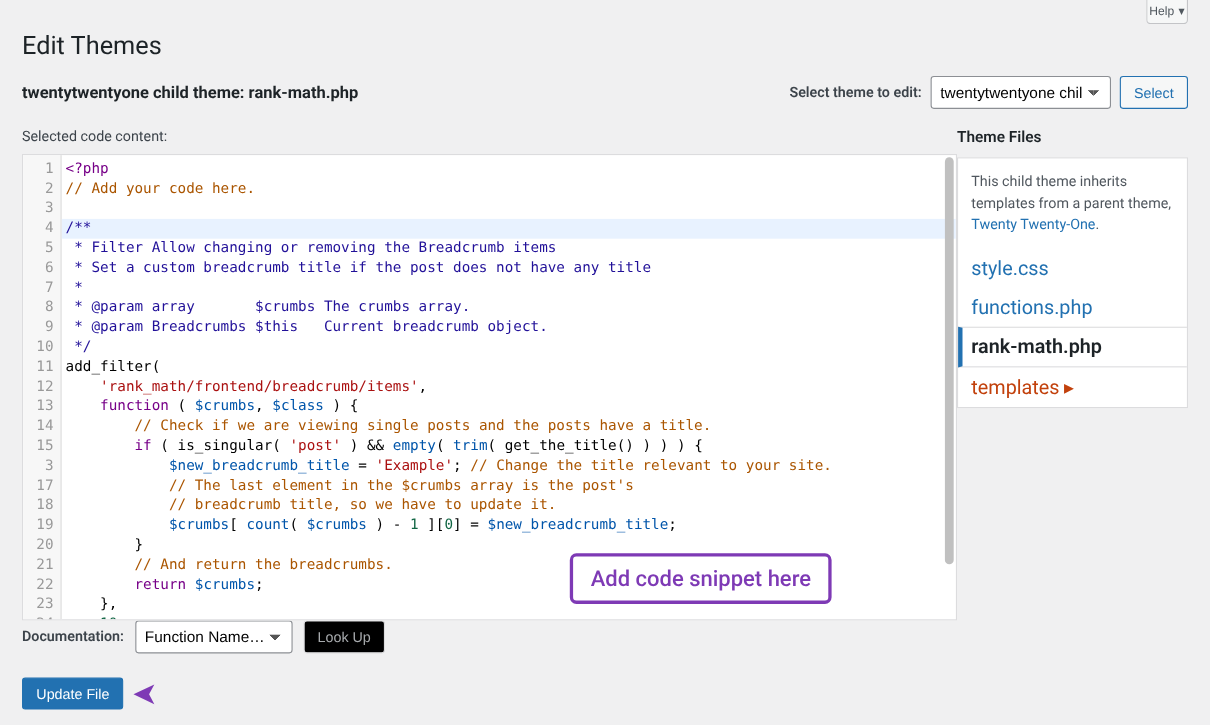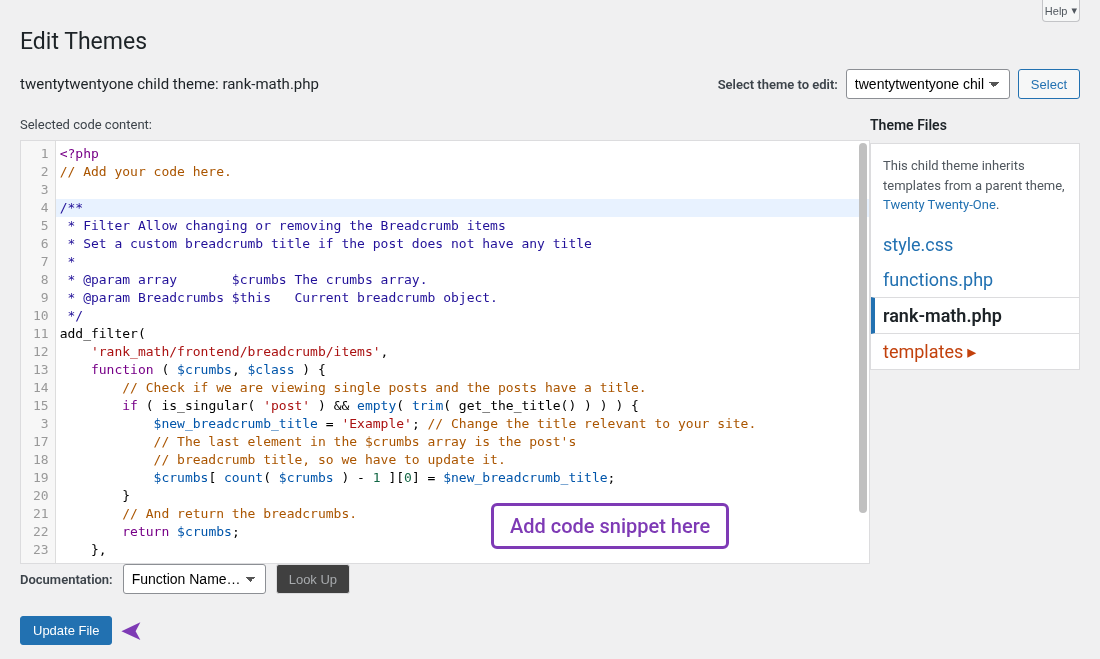--- a/index.html
+++ b/index.html
@@ -2,21 +2,21 @@
 <html><head>
 <meta charset="utf-8">
 <style>
 * { box-sizing: border-box; margin: 0; padding: 0; }
 body { font-family: -apple-system, BlinkMacSystemFont, "Segoe UI", Roboto, sans-serif; background: #f0f0f1; color: #3c434a; font-size: 13px; }
 .wrap { padding: 0 20px 20px 20px; }
 .help-bar { display: flex; justify-content: flex-end; padding: 0; }
 .help-btn { background: #f6f7f7; border: 1px solid #c3c4c7; border-top: none; border-radius: 0 0 4px 4px; padding: 4px 2px; font-size: 11px; color: #50575e; cursor: pointer; display: flex; align-items: center; gap: 4px; }
 h1.page-title { font-size: 23px; font-weight: 400; color: #1d2327; margin: 6px 0 14px 0; }
 .top-row { display: flex; justify-content: space-between; align-items: center; margin-bottom: 18px; }
-.subtitle { font-size: 15px; font-weight: 400; color: #1d2327; }
+.subtitle { font-size: 15px; font-weight: 700; color: #1d2327; }
 .theme-select-wrap { display: flex; align-items: center; gap: 8px; }
 .theme-select-label { font-size: 13px; font-weight: 600; color: #3c434a; }
 .theme-select { border: 1px solid #8c8f94; border-radius: 3px; padding: 4px 24px 4px 8px; font-size: 14px; background: #fff; height: 30px; min-width: 152px; appearance: none; background-image: linear-gradient(45deg, transparent 50%, #555 50%), linear-gradient(135deg, #555 50%, transparent 50%); background-position: calc(100% - 15px) 12px, calc(100% - 10px) 12px; background-size: 5px 5px, 5px 5px; background-repeat: no-repeat; }
 .select-btn { background: #f6f7f7; border: 1px solid #2271b1; color: #2271b1; border-radius: 3px; padding: 4px 12px; font-size: 13px; cursor: pointer; height: 30px; }
 .content-row { display: flex; gap: 0; }
 .editor-col { flex: 1; min-width: 0; }
 .selected-file-label { font-size: 13px; color: #3c434a; margin-bottom: 8px; display: block; }
 .editor-container { background: #fff; border: 1px solid #dcdcde; display: flex; height: 424px; overflow: hidden; position: relative; }
 .gutter { background: #f7f7f7; color: #999; text-align: right; padding: 4px 6px 4px 12px; font-family: Menlo, Consolas, monospace; font-size: 13px; line-height: 18px; border-right: 1px solid #ddd; user-select: none; }
 .gutter div { height: 18px; }
@@ -26,34 +26,34 @@
 .c-tag { color: #770088; }
 .c-cmt { color: #a50; }
 .c-doc { color: #219; }
 .c-fn { color: #000; }
 .c-str { color: #a11; }
 .c-kw { color: #708; }
 .c-var { color: #05a; }
 .c-num { color: #164; }
 .c-op { color: #000; }
 .scrollbar { position: absolute; right: 2px; top: 2px; width: 8px; height: 370px; background: #c0c0c0; border-radius: 4px; }
-.annotation { position: absolute; left: 470px; top: 362px; border: 3px solid #7e3ab5; background: #fff; color: #7e3ab5; font-size: 20px; font-weight: 500; padding: 8px 16px; border-radius: 6px; }
+.annotation { position: absolute; left: 497px; top: 362px; border: 3px solid #7e3ab5; background: #fff; color: #7e3ab5; font-size: 20px; font-weight: 500; padding: 8px 16px; border-radius: 6px; }
 .sidebar-col { width: 210px; }
 .sidebar-title { font-size: 14px; font-weight: 600; color: #1d2327; padding: 0 0 10px 0; }
 .sidebar-box { background: #fff; border: 1px solid #dcdcde; }
 .inherit-note { padding: 12px; font-size: 13px; color: #50575e; line-height: 1.5; }
 .inherit-note a { color: #2271b1; text-decoration: none; }
 .file-list { list-style: none; }
 .file-list li { padding: 7px 12px; font-size: 18px; color: #2271b1; cursor: pointer; }
 .file-list li.active { border-left: 4px solid #2271b1; padding-left: 8px; font-weight: 600; color: #1d2327; border-top: 1px solid #dcdcde; border-bottom: 1px solid #dcdcde; }
 .file-list li.folder { color: #c2410c; display: flex; align-items: flex-end; gap: 4px; }
 .bottom-row { display: flex; align-items: center; gap: 10px; }
 .doc-label { font-size: 13px; font-weight: 600; color: #3c434a; }
 .doc-select { border: 1px solid #8c8f94; border-radius: 3px; padding: 4px 24px 4px 8px; font-size: 14px; background: #fff; height: 30px; min-width: 136px; appearance: none; background-image: linear-gradient(45deg, transparent 50%, #555 50%), linear-gradient(135deg, #555 50%, transparent 50%); background-position: calc(100% - 15px) 12px, calc(100% - 10px) 12px; background-size: 5px 5px, 5px 5px; background-repeat: no-repeat; }
-.lookup-btn { background: #404040; border: 1px solid #dcdcde; color: #a7aaad; border-radius: 3px; padding: 4px 12px; font-size: 13px; height: 30px; cursor: not-allowed; }
+.lookup-btn { background: #000000; border: 1px solid #dcdcde; color: #a7aaad; border-radius: 3px; padding: 4px 12px; font-size: 13px; height: 30px; cursor: not-allowed; }
 .update-row { margin-top: 20px; display: flex; align-items: center; gap: 8px; }
 .update-btn { background: #2271b1; border: 1px solid #2271b1; color: #fff; border-radius: 3px; padding: 6px 12px; font-size: 13px; cursor: pointer; }
 .arrow { color: #7e3ab5; font-size: 28px; transform: scaleX(-1); display: inline-block; }
 </style>
 </head>
 <body>
 
 <div class="wrap">
   <div class="help-bar">
     <button class="help-btn">

